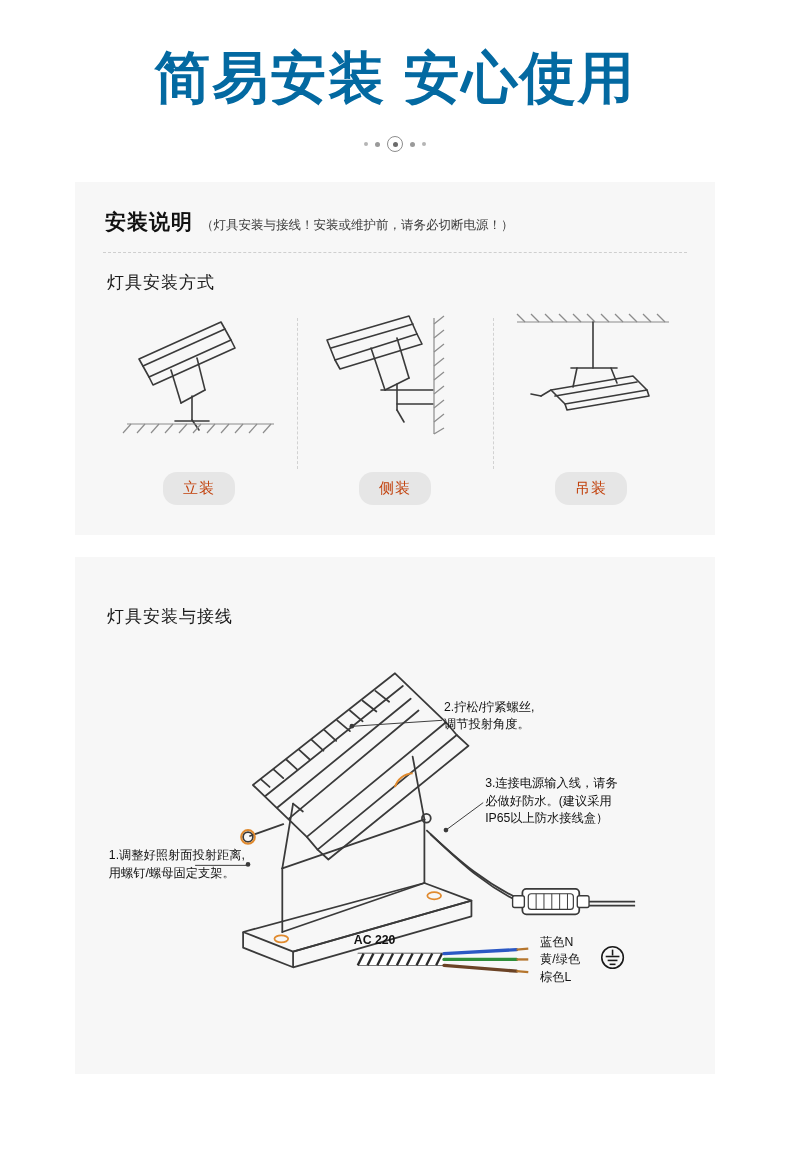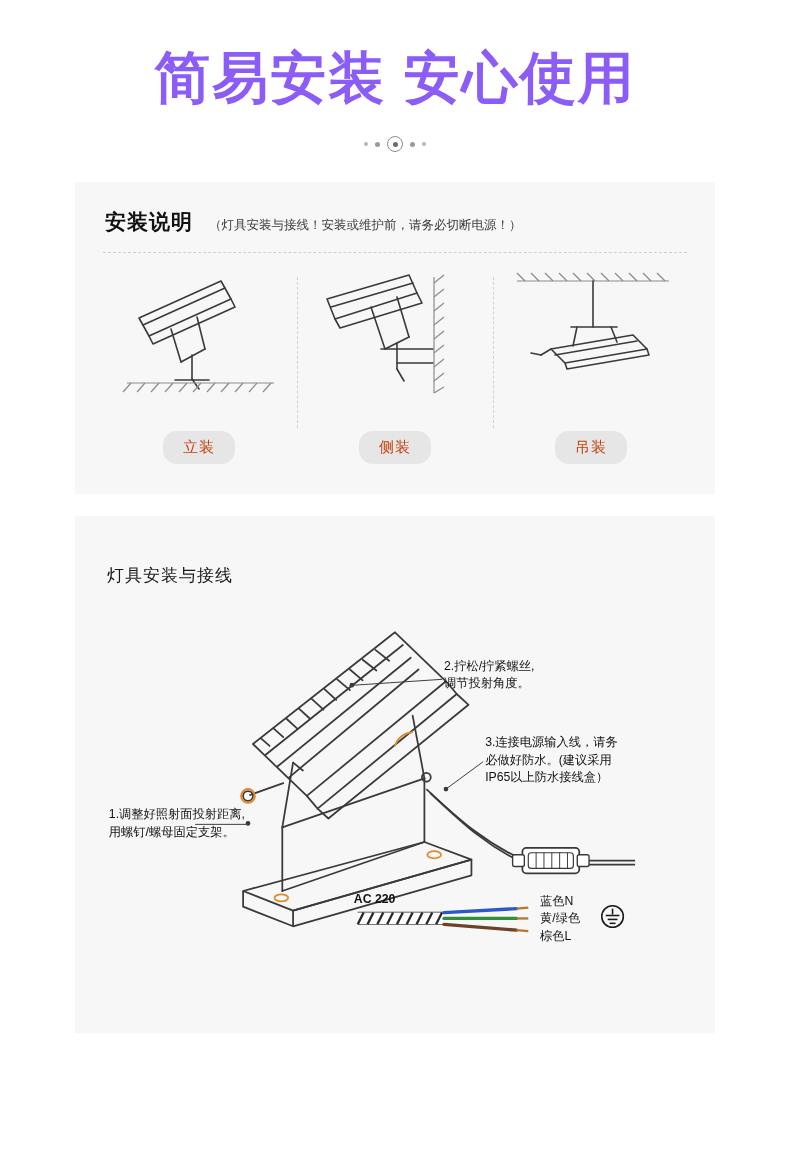--- a/index.html
+++ b/index.html
@@ -11,21 +11,21 @@
     -webkit-font-smoothing:antialiased;
   }
   .page{width:790px;min-height:1172px;position:relative;background:#fff;}
 
   
   .hero{padding-top:46px;text-align:center;}
   .hero-title{
     font-size:56px;
     font-weight:bold;
     letter-spacing:2px;
-    color:#8b5cf6;
+    color:#0369a1;
     line-height:1.15;
     margin:0;
   }
   .hero-sub{
     margin-top:22px;
     font-size:25px;
     color:#333;
     letter-spacing:1px;
   }
   .dots{
@@ -48,21 +48,21 @@
   
   .card{
     margin:0 auto;
     width:640px;
     background:#f7f7f7;
     box-sizing:border-box;
   }
   .card-1{margin-top:30px;padding:26px 26px 30px 26px;}
   .card-2{margin-top:22px;padding:30px 26px 40px 26px;}
 
-  .sec-head{display:flex;align-items:baseline;gap:16px;padding-left:4px;}
+  .sec-head{display:flex;align-items:baseline;gap:8px;padding-left:4px;}
   .sec-head .t{font-size:21px;font-weight:bold;color:#111;letter-spacing:1px;}
   .sec-head .n{font-size:12.5px;color:#3a3a3a;}
   .divider{
     margin:16px 2px 0 2px;
     border-top:1px dashed #cfcfcf;
     height:0;
   }
   .sub-head{
     margin-top:18px;
     padding-left:6px;
@@ -127,20 +127,21 @@
 
   <div class="card card-1">
 
     <div class="sec-head">
       <span class="t">安装说明</span>
       <span class="n">（灯具安装与接线！安装或维护前，请务必切断电源！）</span>
     </div>
 
     <div class="divider"></div>
 
+    <div class="sub-head">灯具安装方式</div>
 
     <div class="mount-row">
 
       <div class="mount-col">
         <div class="mount-art">
           <svg width="180" height="150" viewBox="0 0 180 150">
             <g fill="none" stroke="#3a3a3a" stroke-width="1.6" stroke-linejoin="round" stroke-linecap="round">
 
               <path d="M30 55 L112 18 L122 36 L40 73 Z"></path>
               <path d="M34 62 L116 25"></path>

